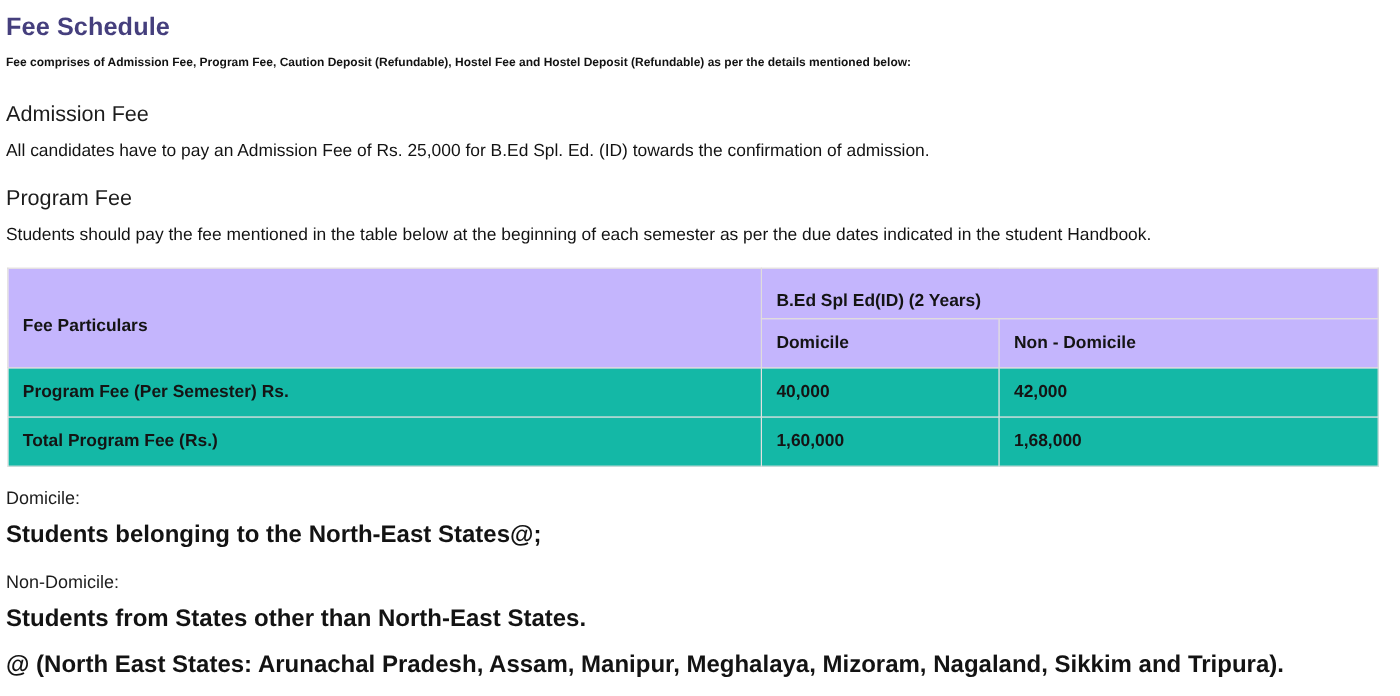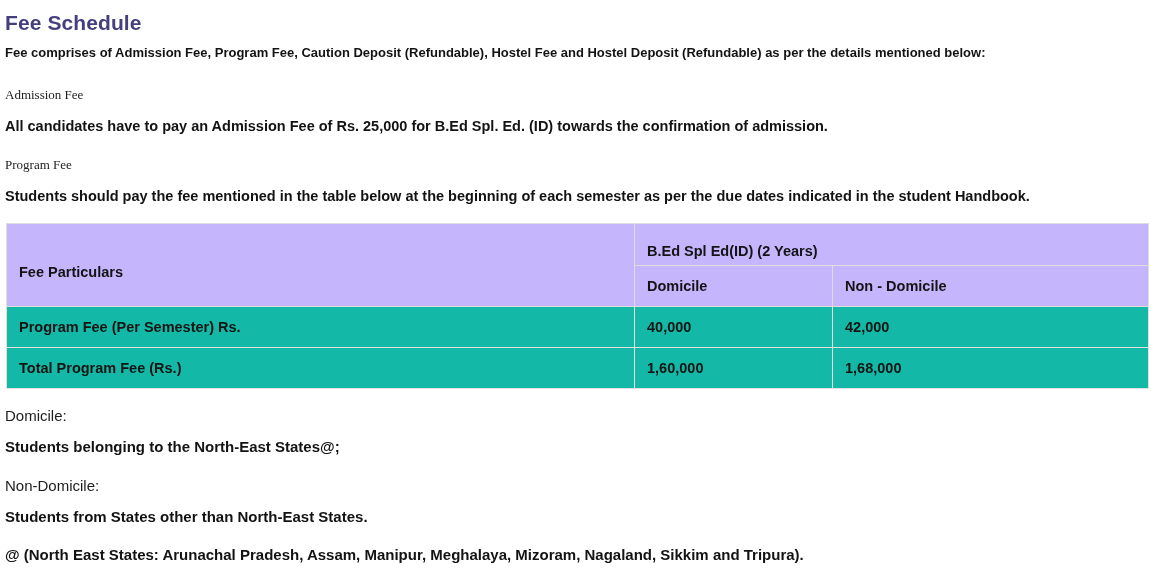--- a/index.html
+++ b/index.html
@@ -28,44 +28,43 @@
     font-size: 21px;
     font-weight: bold;
     color: #453f7d;
     letter-spacing: 0.1px;
     line-height: 26px;
   }
   .intro-line {
     position: absolute;
     left: 5px;
     top: 43px;
-    font-size: 13px;
+    font-size: 10px;
     font-weight: bold;
     color: #131313;
     line-height: 19px;
     white-space: nowrap;
   }
   .section-head {
     position: absolute;
     left: 5px;
-    font-size: 13px;
+    font-size: 18px;
     font-weight: normal;
     color: #1c1c1c;
     line-height: 24px;
     white-space: nowrap;
-    font-family: Liberation Serif, serif;
   }
   .section-head.admission { top: 83px; }
   .section-head.program  { top: 153px; }
 
   .body-line {
     position: absolute;
     left: 5px;
     font-size: 14.5px;
-    font-weight: bold;
+    font-weight: normal;
     color: #131313;
     line-height: 19px;
     white-space: nowrap;
   }
   .body-line.admission-text { top: 117px; }
   .body-line.program-text   { top: 187px; }
 
   
   .fee-table {
     position: absolute;
@@ -125,21 +124,21 @@
     color: #1c1c1c;
     line-height: 24px;
     white-space: nowrap;
   }
   .note-head.domicile     { top: 404px; }
   .note-head.non-domicile { top: 474px; }
 
   .note-body {
     position: absolute;
     left: 5px;
-    font-size: 15px;
+    font-size: 20px;
     font-weight: bold;
     color: #131313;
     line-height: 19px;
     white-space: nowrap;
   }
   .note-body.domicile-text     { top: 437px; }
   .note-body.non-domicile-text { top: 507px; }
   .note-body.footnote          { top: 545px; }
 </style>
 </head>

